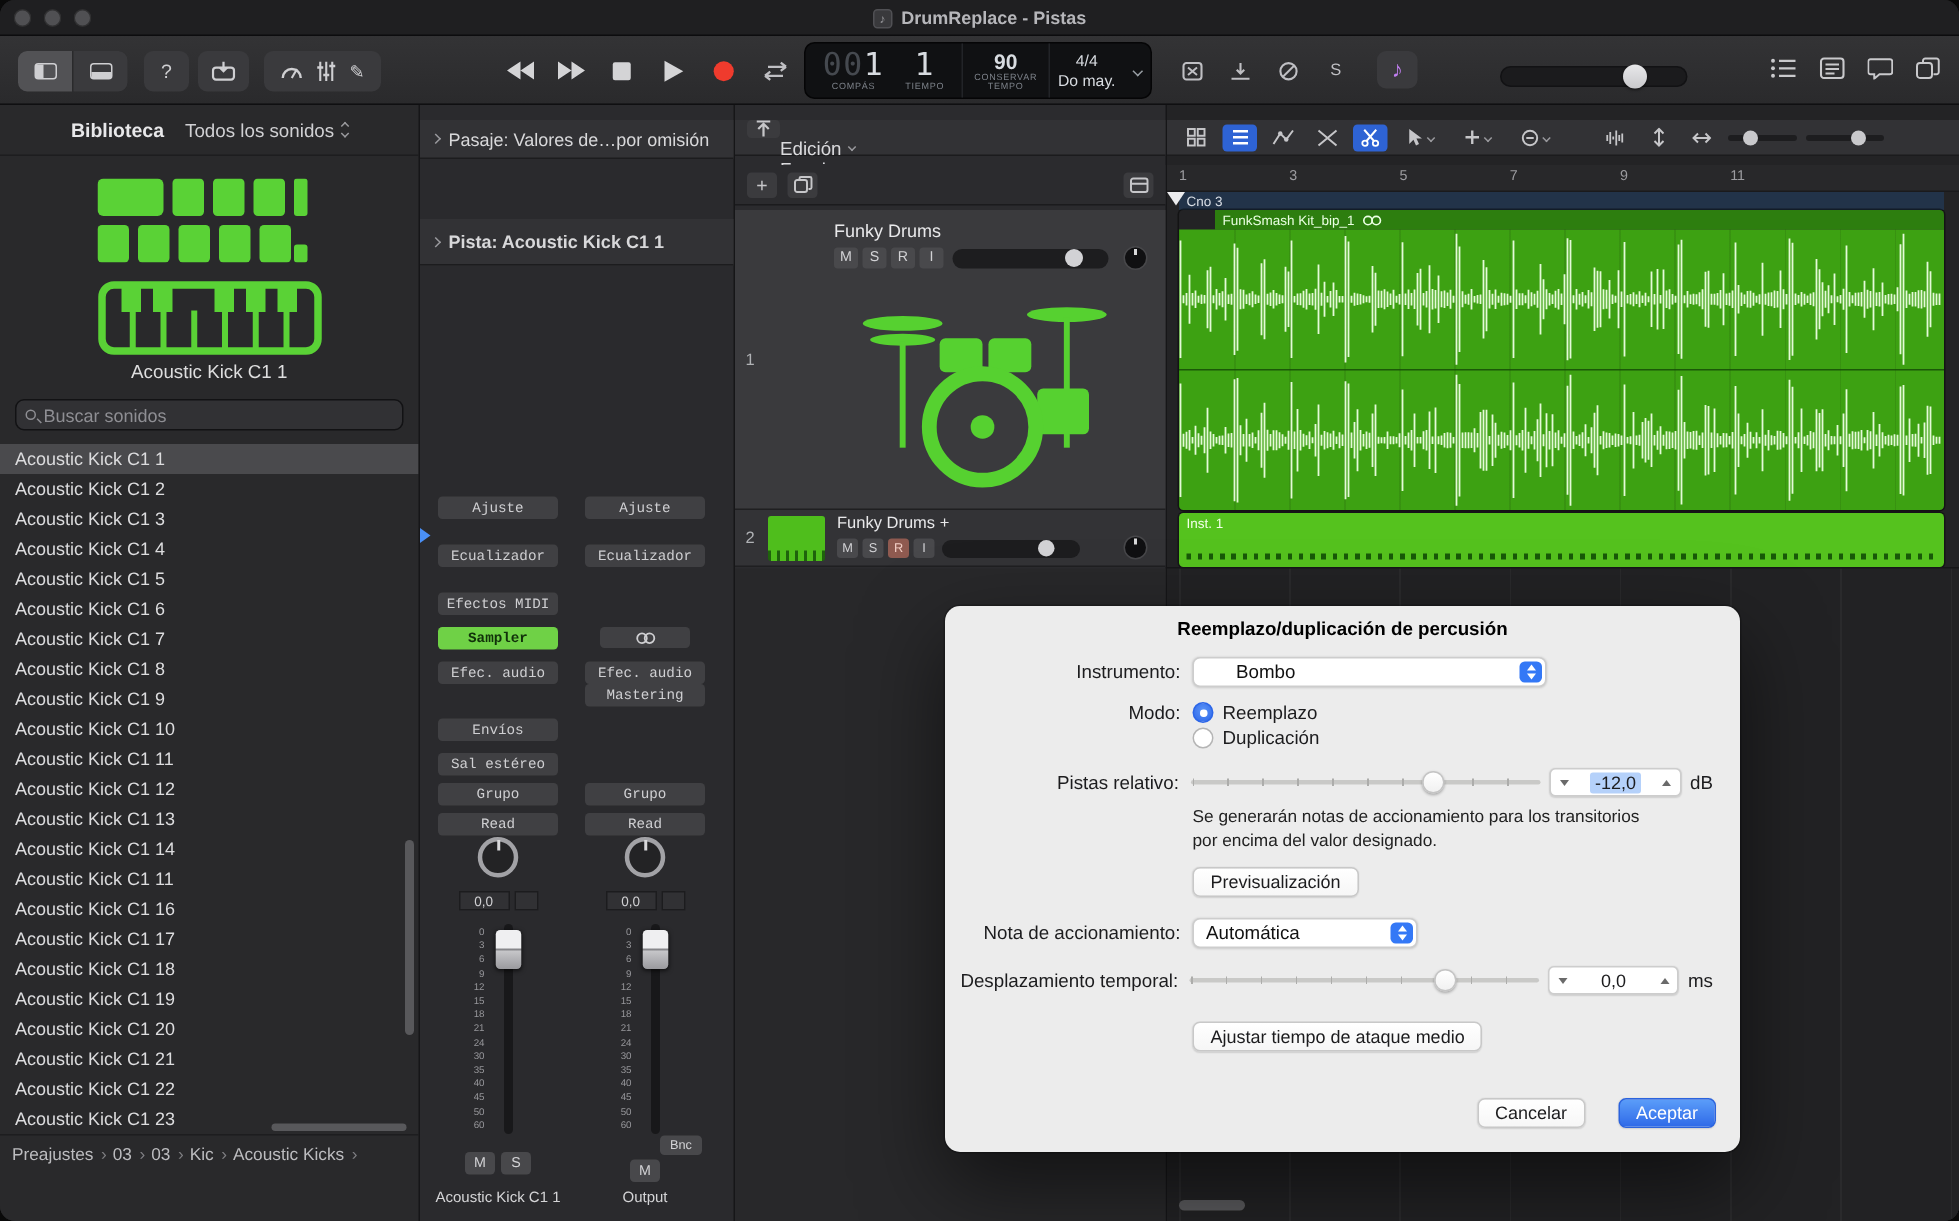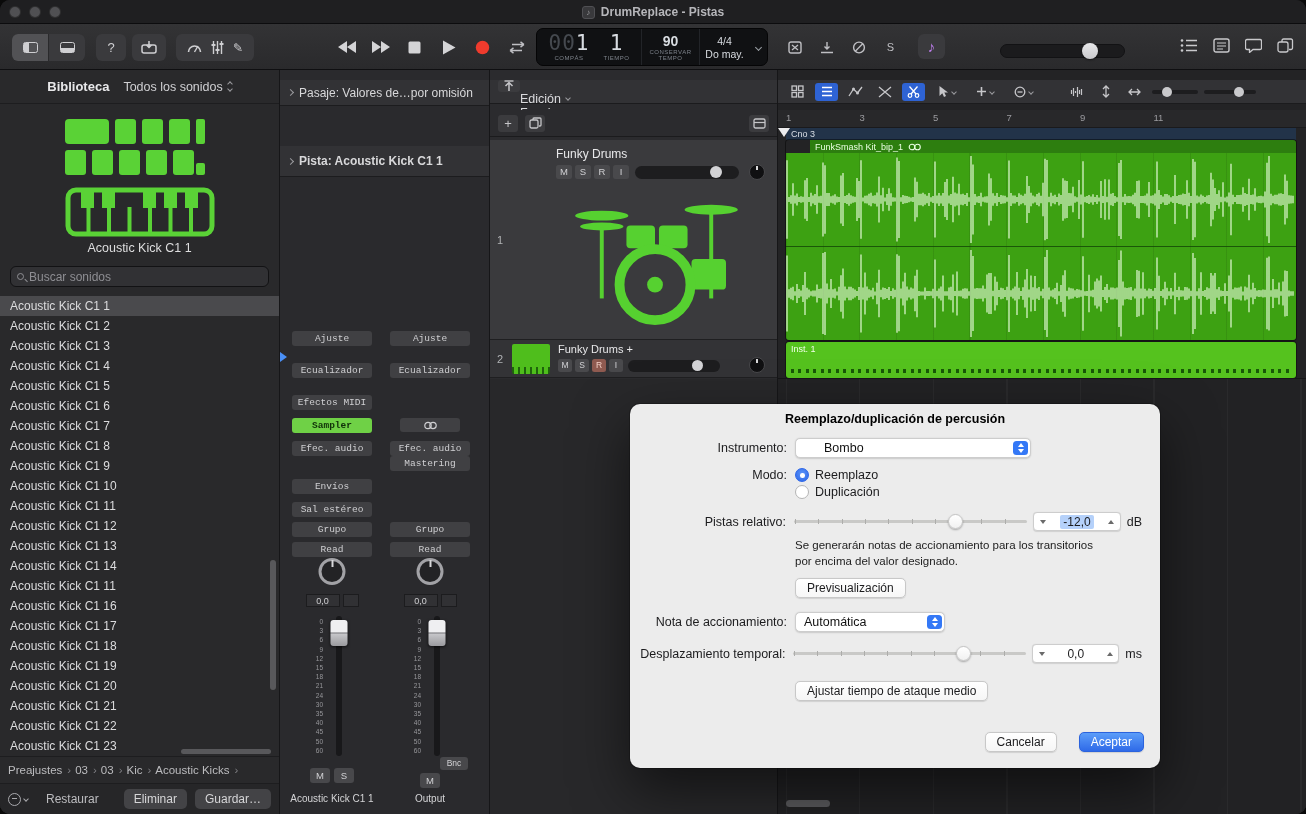--- a/index.html
+++ b/index.html
@@ -406,30 +406,20 @@
         </div>
       <div class="lib-vscroll"></div>
       <div class="lib-hscroll"></div>
       <div class="lib-crumbs">
           <span class="crumb">Preajustes</span>
           <span class="crumb">03</span>
           <span class="crumb">03</span>
           <span class="crumb">Kic</span>
           <span class="crumb">Acoustic Kicks</span>
         </div>
-      <div class="lib-foot">
-        <span class="circbtn">
-            <span class="circminus"></span>
-            <span class="cdn" style="color:#a9a9ad;width:4px;height:4px;"></span>
-          </span>
-        <span class="flatbtn">Restaurar</span>
-        <span class="spacer"></span>
-        <span class="graybtn">Eliminar</span>
-        <span class="graybtn">Guardar…</span>
-      </div>
     </div>
 
     <div class="pane inspector">
       <div class="insp-row" style="top:10px;height:26px;">
         <span class="disc"></span>
         <span>Pasaje: Valores de…por omisión</span>
       </div>
       <div class="insp-row" style="top:37px;height:31px;font-weight:700;margin-top:39px;">
         <span class="disc"></span>
         <span>Pista: Acoustic Kick C1 1</span>

